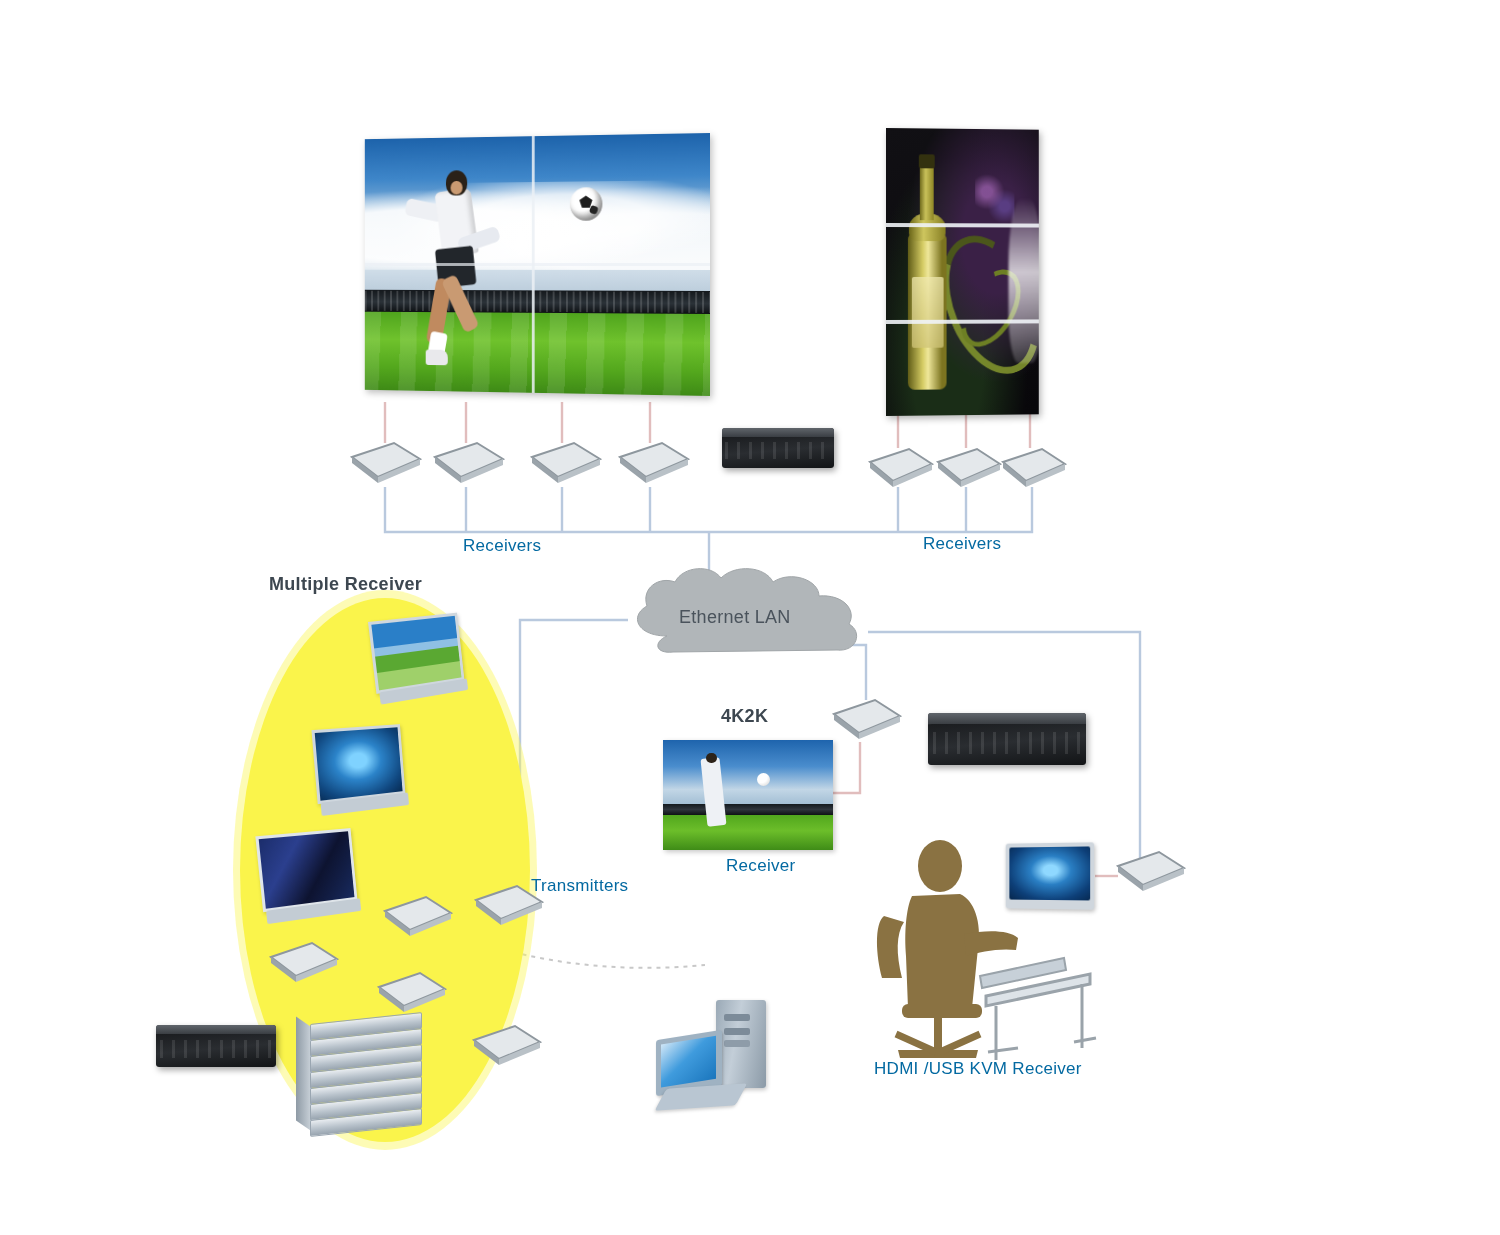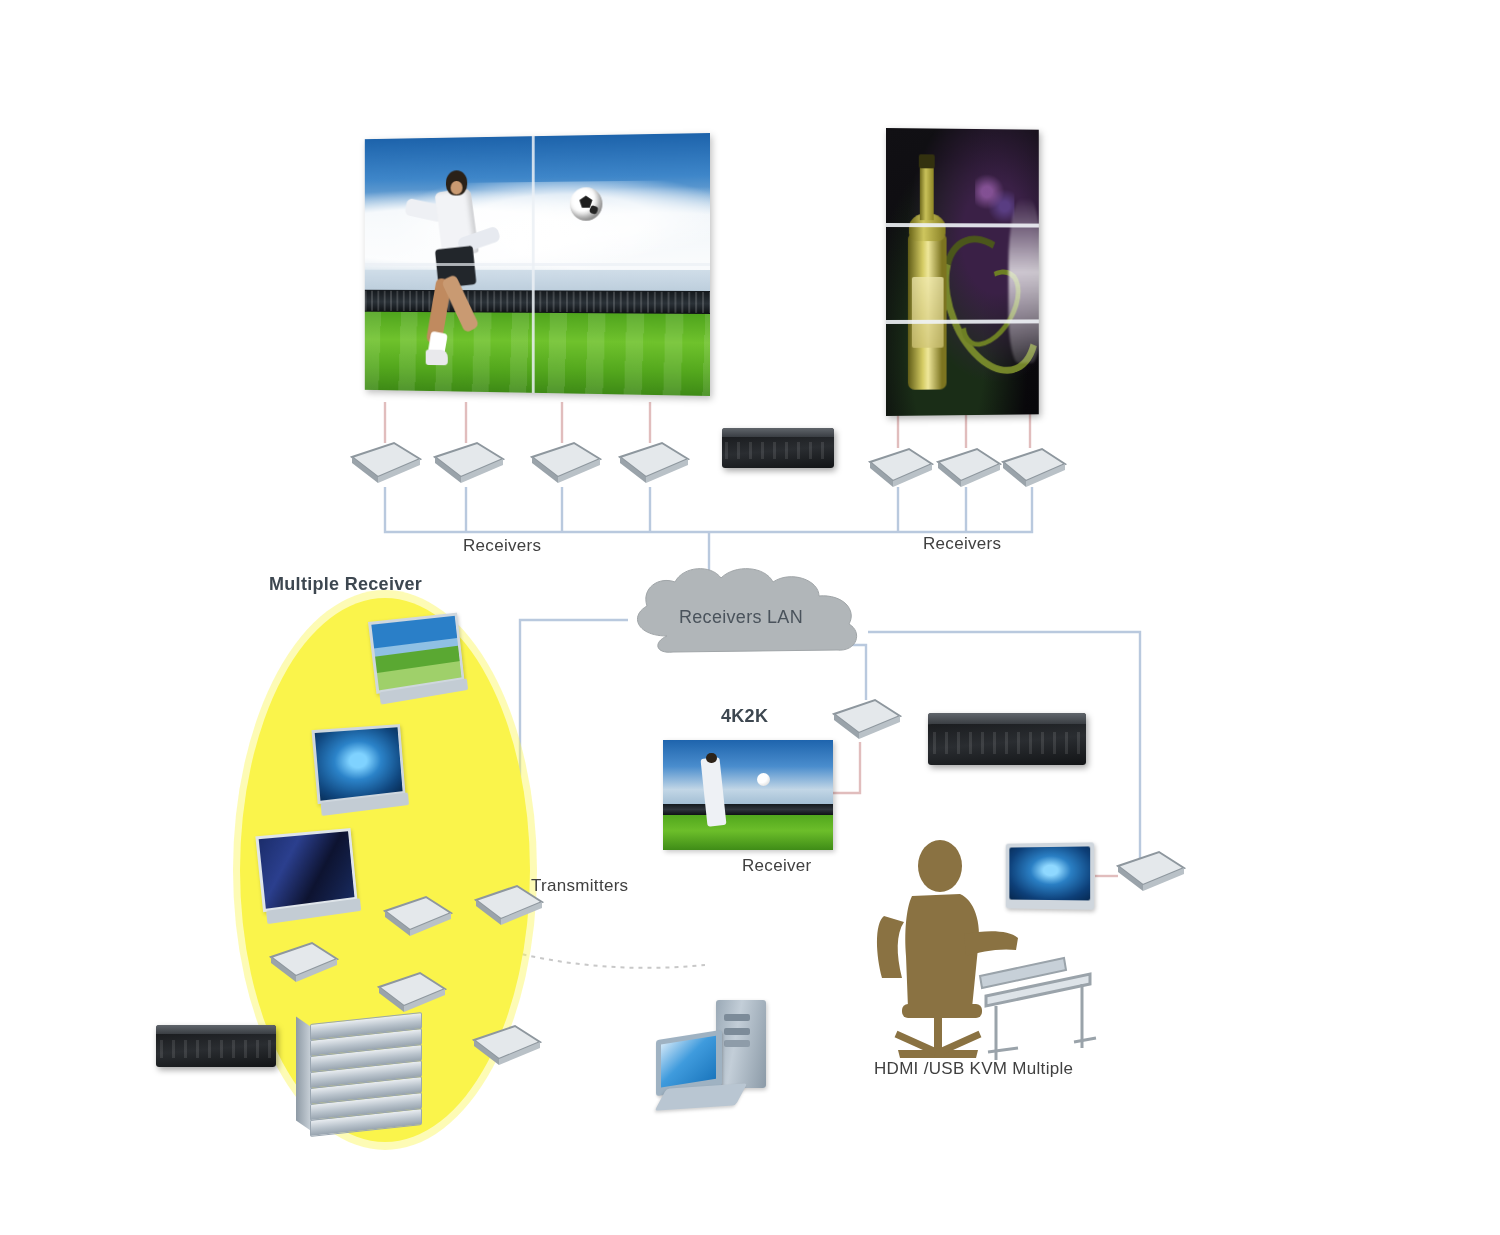--- a/index.html
+++ b/index.html
@@ -2,21 +2,21 @@
 <html><head>
 <meta charset="utf-8">
 <title>AV over IP Diagram</title>
 <style>
   html,body{margin:0;padding:0;background:#ffffff;}
   body{width:1500px;height:1235px;position:relative;font-family:"Liberation Sans",sans-serif;overflow:hidden;}
   #stage{position:absolute;left:0;top:0;width:1500px;height:1235px;}
   #svgroot{position:absolute;left:0;top:0;width:1500px;height:1235px;}
 
   .node{position:absolute;}
-  .lbl{position:absolute;color:#404040;font-size:17px;letter-spacing:.3px;white-space:nowrap;}
+  .lbl{position:absolute;color:#0369a1;font-size:17px;letter-spacing:.3px;white-space:nowrap;}
   .lbl.bold{font-weight:bold;color:#3d4750;}
   .lbl.dark{color:#4a535c;}
 
   
   .vwall{position:absolute;left:345px;top:133px;width:365px;height:263px;
          transform:perspective(900px) rotateY(-7deg);transform-origin:100% 50%;
          box-shadow:2px 3px 7px rgba(0,0,0,.25);background:#111;}
   .sky{position:absolute;left:0;top:0;width:100%;height:62%;
        background:linear-gradient(180deg,#1d63ab 0%,#3e86c9 26%,#a8c6de 55%,#d8e4ee 78%,#b9cbda 100%);}
   .clouds{position:absolute;left:0;top:18%;width:100%;height:34%;
@@ -344,33 +344,33 @@
   <div class="pcmon">
       <div class="glass"></div>
     </div>
   <div class="pckbd"></div>
 
   <svg style="position:absolute;left:615px;top:562px;width:270px;height:110px" viewBox="0 0 270 110">
     <path d="M52 74 C22 74 14 54 32 44 C26 26 44 14 60 20 C68 4 96 2 106 16
              C120 2 150 4 158 20 C176 8 204 18 204 34 C228 32 242 48 234 62
              C248 70 242 90 222 88 L58 90 C40 92 38 80 52 74 Z" fill="#b1b6b9" stroke="#a0a5a8" stroke-width="1"></path>
   </svg>
-  <div class="lbl dark" style="left:679px;top:607px;font-size:18px">Receivers LAN</div>
+  <div class="lbl dark" style="left:679px;top:607px;font-size:18px">Ethernet LAN</div>
 
   <div class="lbl bold" style="left:721px;top:706px;font-size:18px">4K2K</div>
 
   <div class="screen4k">
     <div class="s4-sky"></div>
       <div class="s4-stand"></div>
       <div class="s4-pitch"></div>
     <div class="s4-player"></div>
       <div class="s4-head"></div>
       <div class="s4-ball"></div>
   </div>
-  <div class="lbl" style="left:742px;top:856px">Receiver</div>
+  <div class="lbl" style="left:726px;top:856px">Receiver</div>
 
   <div class="node" style="left:830px;top:694px">
     <svg width="74" height="48" viewBox="0 0 74 48">
         <polygon points="4,20 45,6 70,22 29,39" fill="#e4e8eb" stroke="#8e979e" stroke-width="2"></polygon>
         <polygon points="4,20 29,39 29,45 4,26" fill="#9aa3aa"></polygon>
         <polygon points="29,39 70,22 70,28 29,45" fill="#b9c1c7"></polygon>
       </svg>
   </div>
 
   <div class="rack" style="left:928px;top:713px;width:158px;height:52px">
@@ -402,15 +402,15 @@
     </div>
 
   <div class="node" style="left:1114px;top:846px">
     <svg width="74" height="48" viewBox="0 0 74 48">
         <polygon points="4,20 45,6 70,22 29,39" fill="#e4e8eb" stroke="#8e979e" stroke-width="2"></polygon>
         <polygon points="4,20 29,39 29,45 4,26" fill="#9aa3aa"></polygon>
         <polygon points="29,39 70,22 70,28 29,45" fill="#b9c1c7"></polygon>
       </svg>
   </div>
 
-  <div class="lbl" style="left:874px;top:1059px">HDMI /USB KVM Multiple</div>
+  <div class="lbl" style="left:874px;top:1059px">HDMI /USB KVM Receiver</div>
 
 </div>
 
 </body></html>

